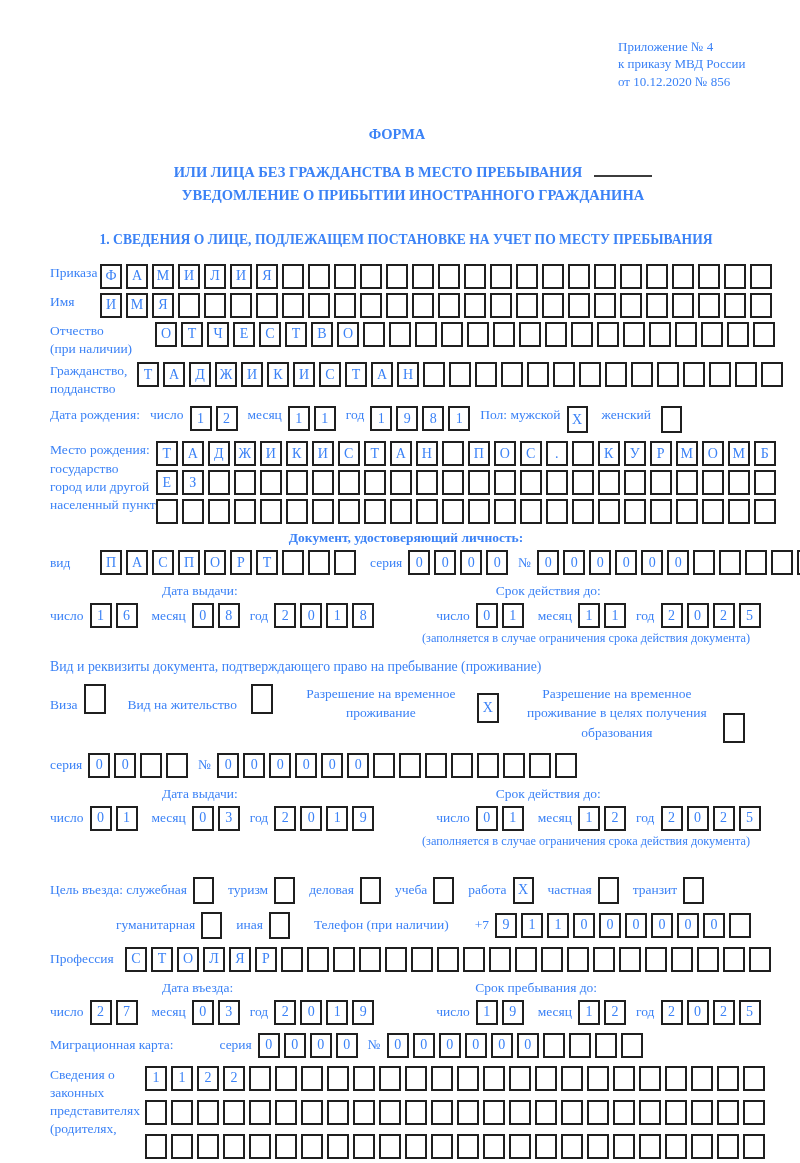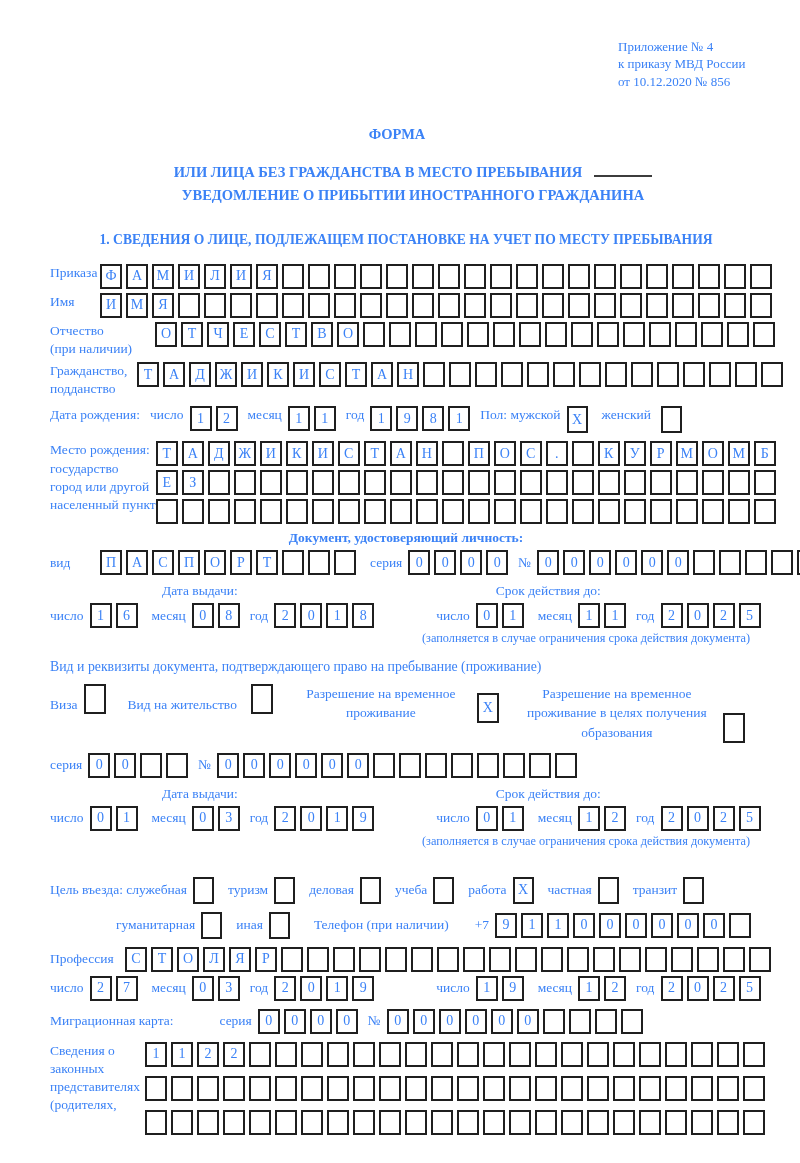--- a/index.html
+++ b/index.html
@@ -579,20 +579,24 @@
         <span class="cell"></span>
         <span class="cell"></span>
         <span class="cell"></span>
         <span class="cell"></span>
         <span class="cell"></span>
         <span class="cell"></span>
         <span class="cell"></span>
       </span>
   </div>
 
+  <div class="row dh mt8">
+    <span class="dh1">Дата въезда:</span>
+    <span class="dh2b">Срок пребывания до:</span>
+  </div>
   <div class="row" style="align-items:center">
     <span class="lbl">число</span>
     <span class="cells gap6">
         <span class="cell">2</span>
         <span class="cell">7</span>
       </span>
     <span class="lbl gap10">месяц</span>
     <span class="cells gap6">
         <span class="cell">0</span>
         <span class="cell">3</span>

